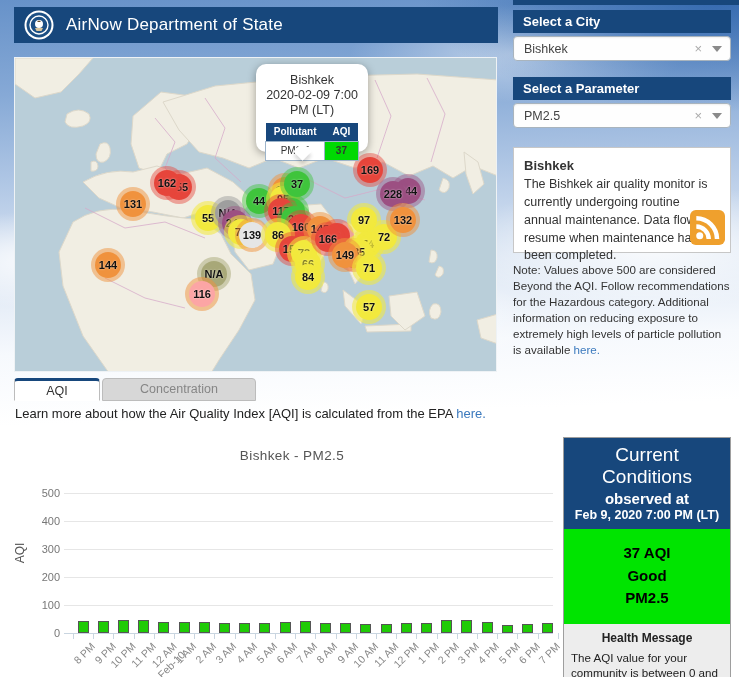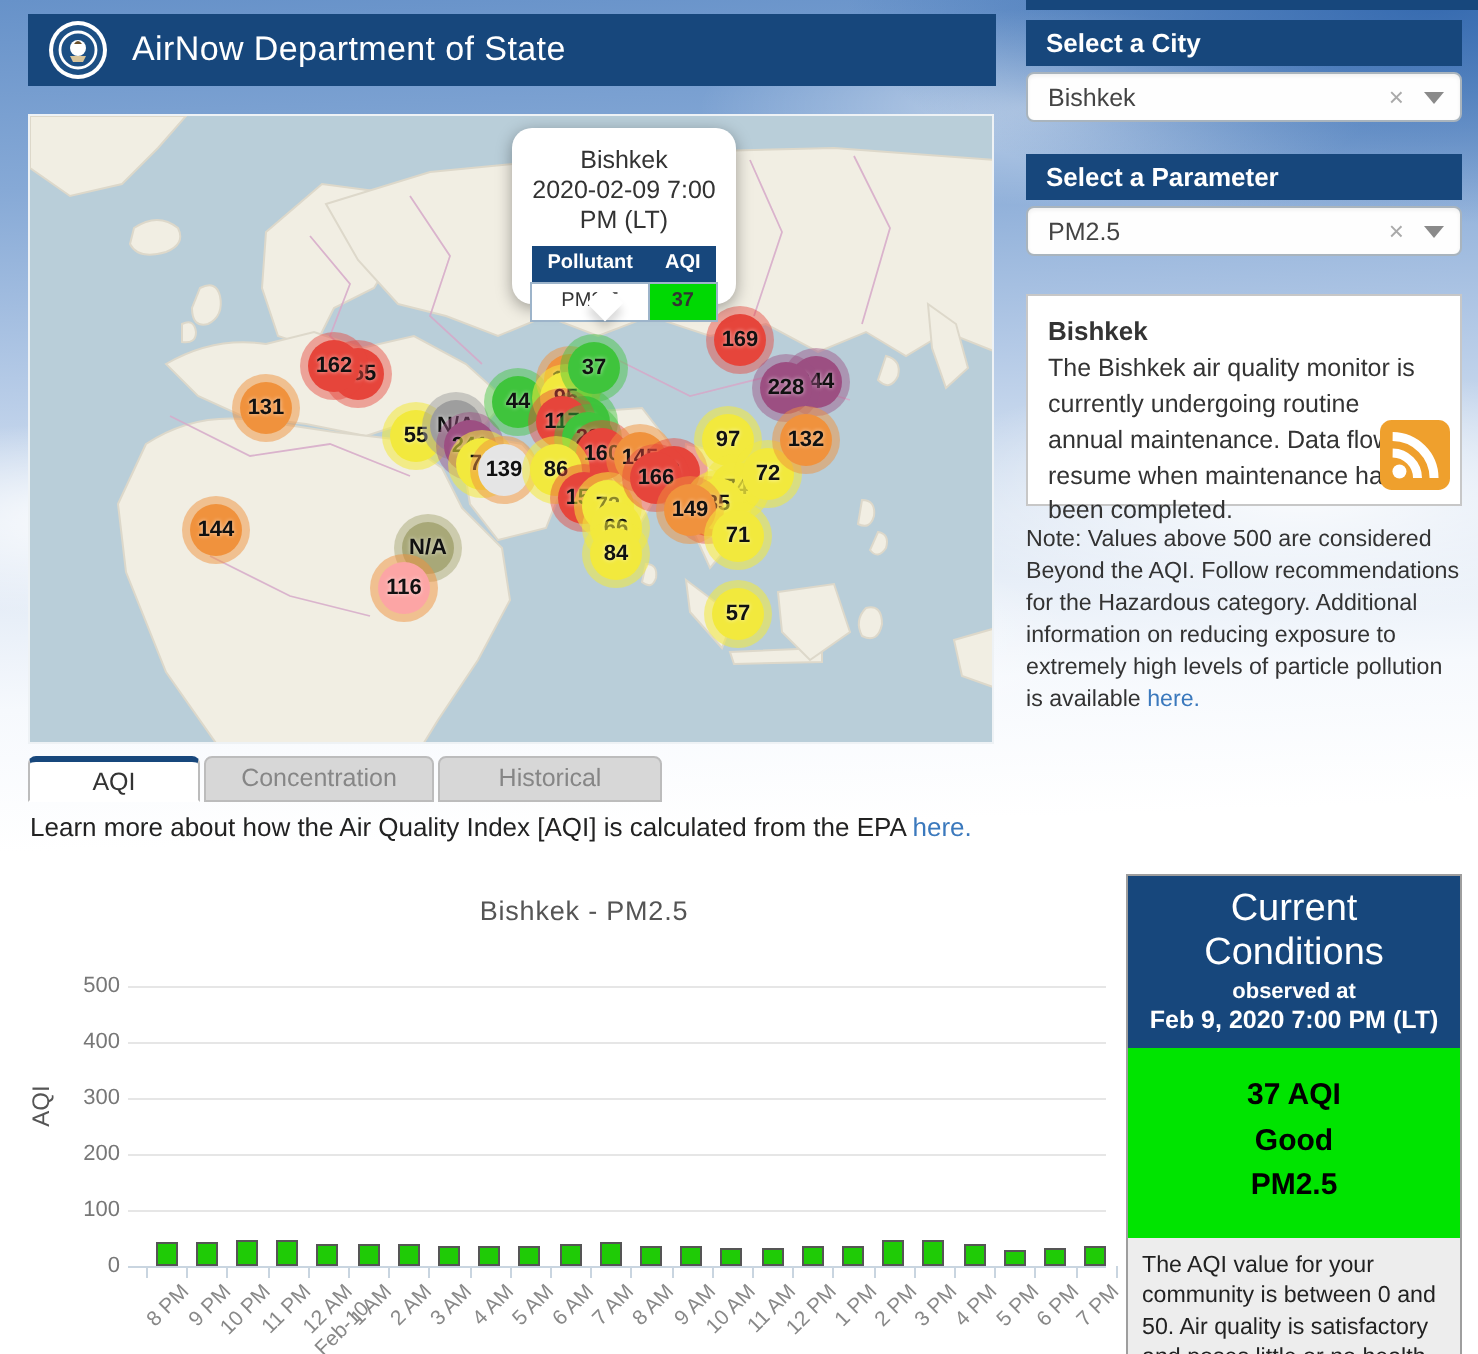--- a/index.html
+++ b/index.html
@@ -56,21 +56,21 @@
   .infobox b { display:block; margin-bottom:1px; font-size:13px; }
   .rss { position:absolute; right:5px; bottom:7px; width:35px; height:35px; cursor:pointer; }
   .notebox { margin-top:9px; font-size:11.6px; color:#333; line-height:1.38; }
   a.lnk { color:#3b79bd; text-decoration:none;text-align:center; }
 
   
   .tabs { position:absolute; left:14px; top:378px; display:flex; font-size:12.5px; }
   .tab { height:23px; line-height:21px; text-align:center; border:1px solid #bcbcbc;
     border-radius:4px 4px 0 0; background:#d7d7d7; color:#868686; margin-right:2px; cursor:pointer; }
   .tab.active { background:#fff; color:#333; border-top:3px solid #17477c; border-bottom:1px solid #fff; }
-  .tab.t1 { width:86px; } .tab.t2 { width:115px; } .tab.t3 { width:112px; }
+  .tab.t1 { width:86px; } .tab.t2 { width:154px; } .tab.t3 { width:112px; }
   .learn { position:absolute; left:15px; top:406px; font-size:13px; color:#222; }
 
   
   .chart { position:absolute; left:14px; top:438px; width:546px; height:239px; }
   .chart-title { position:absolute; top:10px; left:0; width:556px; text-align:center;
     font-size:13.5px; color:#555; letter-spacing:.4px; }
   .ylab { position:absolute; left:-4px; top:108px; transform:rotate(-90deg);
     font-size:12px; color:#555; }
   .grid { position:absolute; height:1px; background:#e6e6e6; }
   .baseline { position:absolute; height:1px; background:#c9d5e0; }
@@ -78,21 +78,21 @@
   .ytick { position:absolute; left:18px; width:28px; text-align:right; font-size:11px; color:#777; }
   .bar { position:absolute; background:#1fcb06; border:1px solid #555; }
   .xlabel { position:absolute; top:202px; font-size:10.5px; color:#888; white-space:pre-line;
     transform:rotate(-45deg); transform-origin:100% 0; text-align:right; line-height:1.15; }
 
   
   .cur { position:absolute; left:563px; top:437px; width:168px; height:240px;
     border:1px solid #9e9e9e; display:flex; flex-direction:column; }
   .cur-hdr { background:#17477c; color:#fff; text-align:center; padding:6px 4px 7px; }
   .cur-hdr .l1 { font-size:19px; font-weight:normal; }
-  .cur-hdr .l2 { font-size:11px; font-weight:bold; margin-top:2px; }
+  .cur-hdr .l2 { font-size:15px; font-weight:bold; margin-top:2px; }
   .cur-hdr .l3 { font-size:12.5px; font-weight:bold; margin-top:1px; }
   .cur-green { background:#00e400; color:#000; text-align:center; padding:13px 0 14px;
     font-size:15px; font-weight:bold; line-height:1.5; }
   .cur-health { background:#ededed; flex:1; padding:6px 7px; font-size:11.6px; color:#222; line-height:1.35; }
   .cur-health .ht { text-align:center; font-weight:bold; font-size:12px; margin-bottom:4px; }
   .cur-foot { background:#17477c; height:9px; }
 </style>
 </head>
 <body>
 
@@ -233,21 +233,20 @@
     </svg>
   </div>
   <div class="notebox">
     <span>Note: Values above 500 are considered Beyond the AQI. Follow recommendations for the Hazardous category. Additional information on reducing exposure to extremely high levels of particle pollution is available </span><a class="lnk" href="#">here.</a>
   </div>
 </div>
 
 <div class="tabs">
   <div class="tab t1 active">AQI</div>
   <div class="tab t2">Concentration</div>
-  <div class="tab t3">Historical</div>
 </div>
 <div class="learn">
   <span>Learn more about how the Air Quality Index [AQI] is calculated from the EPA </span><a class="lnk" href="#">here.</a>
 </div>
 
 <div class="chart">
   <div class="chart-title">Bishkek - PM2.5</div>
   <div class="ylab">AQI</div>
   <div style="position:absolute;left:0;top:0;width:100%;height:100%">
       <span class="ytick" style="top: 189px;">0</span>
@@ -344,16 +343,17 @@
     <div class="l1">Current Conditions</div>
     <div class="l2">observed at</div>
     <div class="l3">Feb 9, 2020 7:00 PM (LT)</div>
   </div>
   <div class="cur-green">
     <div>37 AQI</div>
     <div>Good</div>
     <div>PM2.5</div>
   </div>
   <div class="cur-health">
+    <div class="ht">Health Message</div>
     <div>The AQI value for your community is between 0 and 50. Air quality is satisfactory and poses little or no health risk.</div>
   </div>
   <div class="cur-foot"></div>
 </div>
 
 </body></html>

